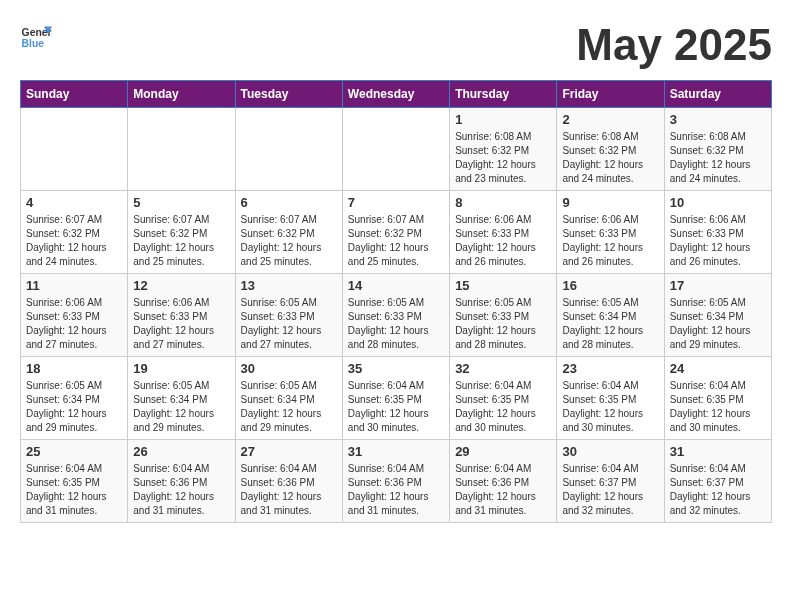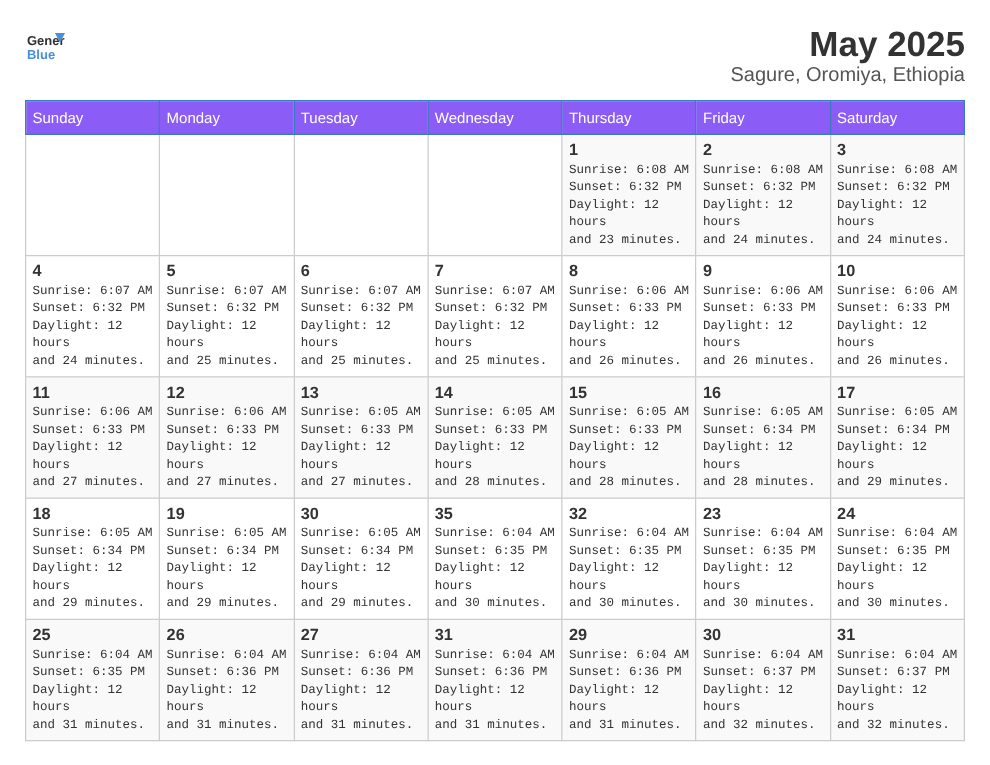--- a/index.html
+++ b/index.html
@@ -22,40 +22,40 @@
       gap: 4px;
     }
     .logo-icon {
       width: 32px;
       height: 32px;
     }
     .title-block {
       text-align: right;
     }
     .month-title {
-      font-size: 28px;
+      font-size: 44px;
       font-weight: bold;
       color: #333;
     }
     .subtitle {
       font-size: 16px;
       color: #555;
     }
     table {
       width: 100%;
       border-collapse: collapse;
       font-size: 11px;
     }
     thead tr th {
-      background-color: #8b5cf6;
+      background-color: #701a75;
       color: #fff;
       padding: 6px 5px;
       text-align: left;
       font-size: 12px;
-      font-weight: normal;
+      font-weight: bold;
       border: 1px solid #3a7bc0;
     }
     tbody tr td {
       border: 1px solid #ccc;
       vertical-align: top;
       padding: 4px 5px;
       height: 80px;
       width: 107px;
       background: #fff;
     }
@@ -65,40 +65,38 @@
     .day-num {
       font-size: 13px;
       font-weight: bold;
       color: #333;
       margin-bottom: 3px;
     }
     .day-info {
       font-size: 10px;
       color: #333;
       line-height: 1.4;
-      font-family: Liberation Mono, monospace;
     }
     .empty-cell {
       background: #fff !important;
     }
   </style>
 </head>
 <body>
 
 <div class="header">
   <div class="logo">
     <svg class="logo-icon" viewBox="0 0 40 40">
       <text x="2" y="20" font-size="13" font-weight="bold" fill="#333" font-family="Arial">General</text>
       <text x="2" y="34" font-size="13" font-weight="bold" fill="#4a90d9" font-family="Arial">Blue</text>
       <polygon points="30,8 40,8 35,18" fill="#4a90d9"></polygon>
     </svg>
   </div>
   <div class="title-block">
     <div class="month-title">May 2025</div>
-    <div class="subtitle">Sagure, Oromiya, Ethiopia</div>
   </div>
 </div>
 
 <table>
   <thead>
     <tr id="header-row">
     <th>Sunday</th>
         <th>Monday</th>
         <th>Tuesday</th>
         <th>Wednesday</th>

